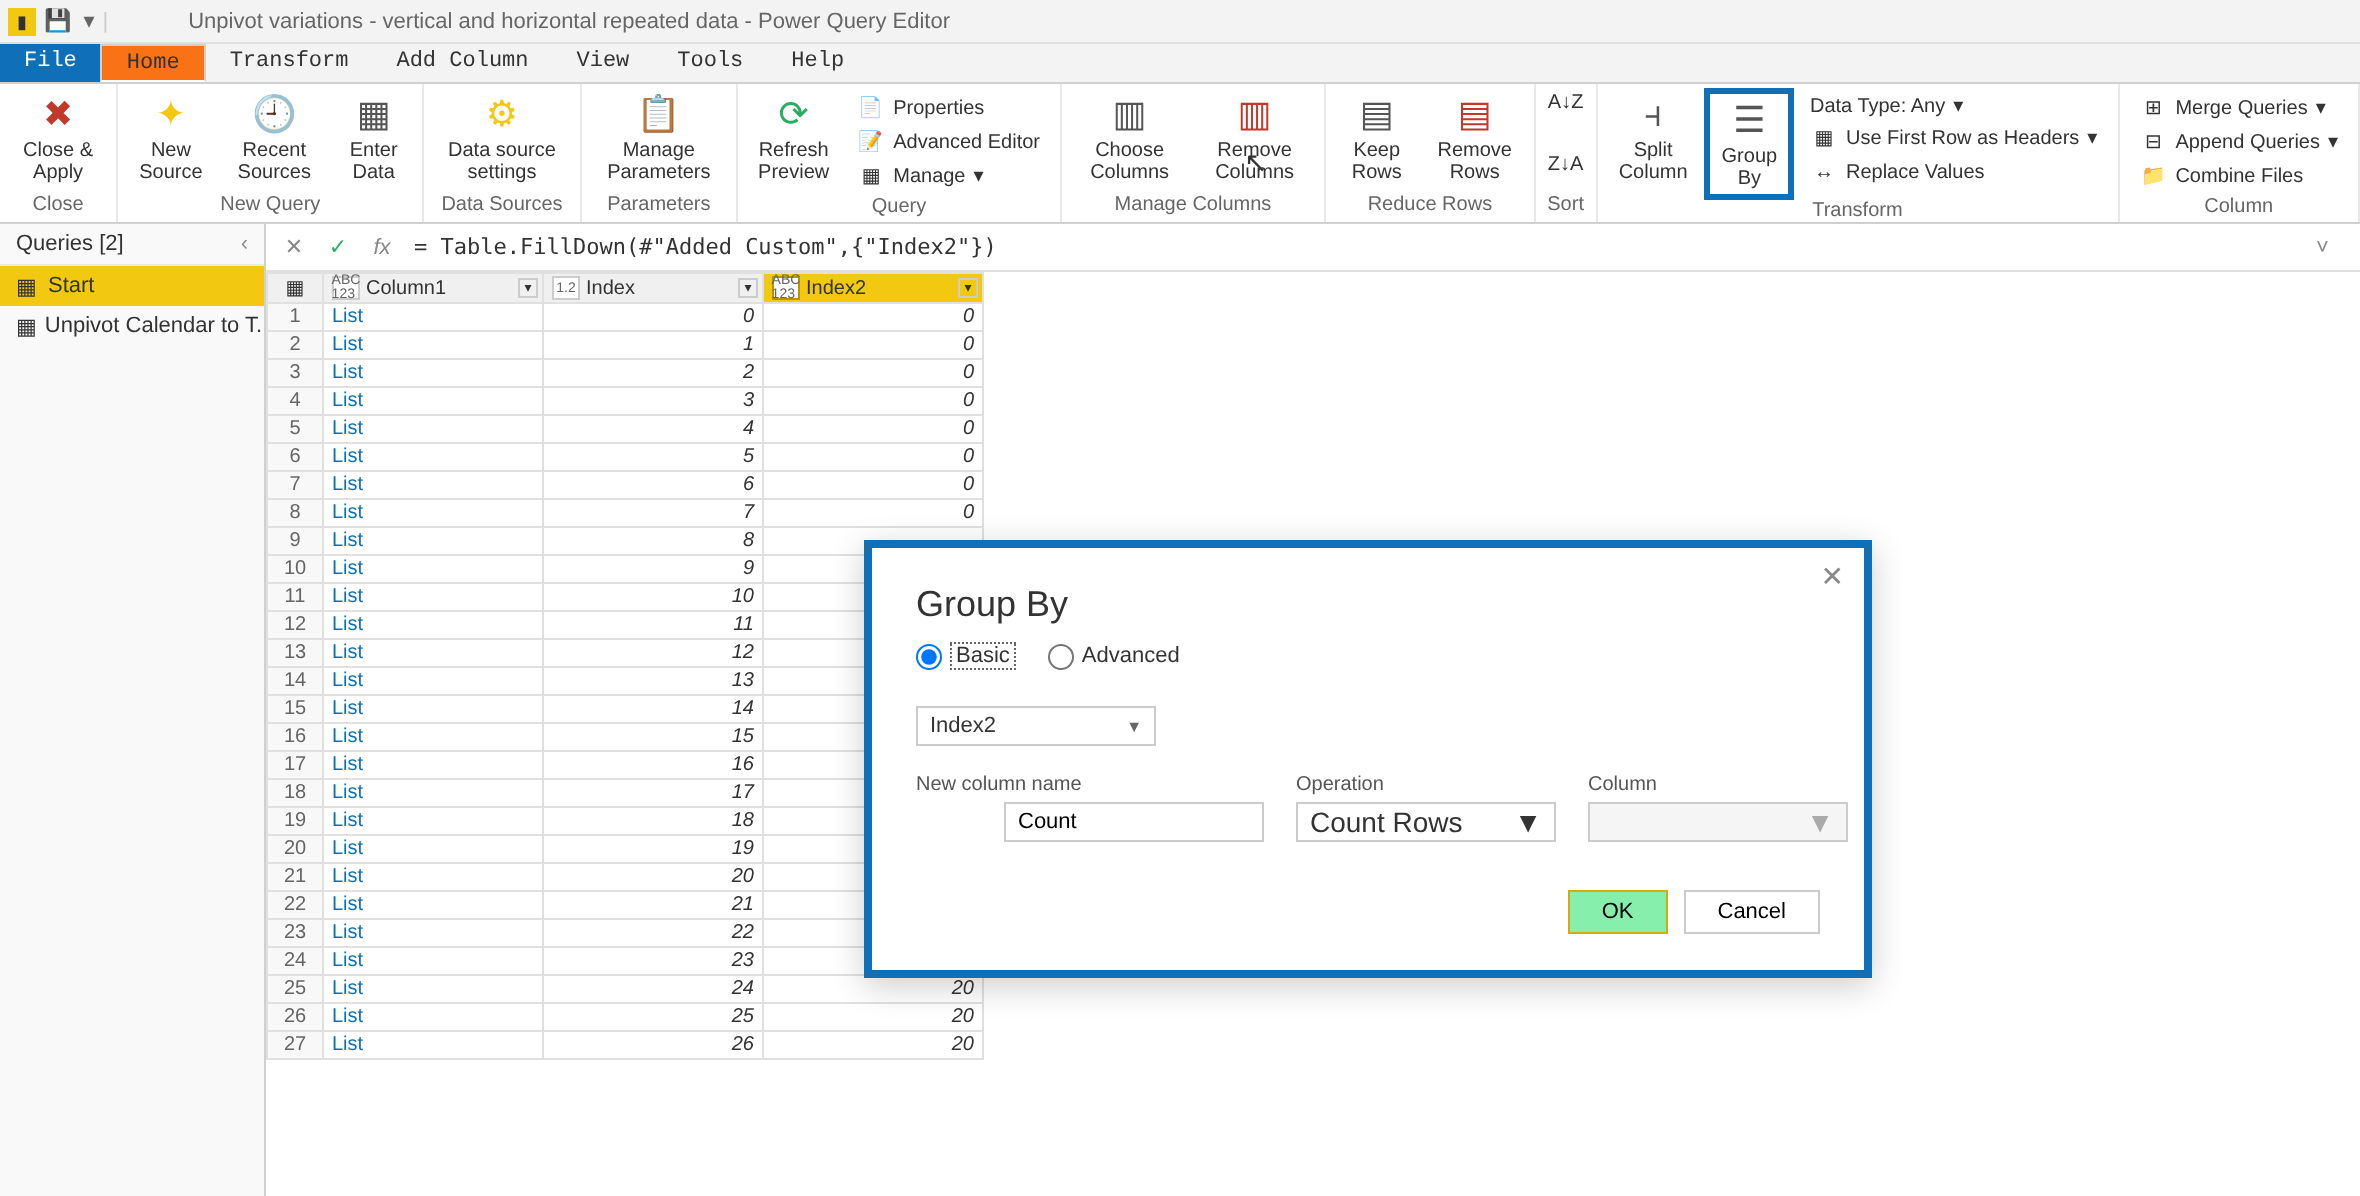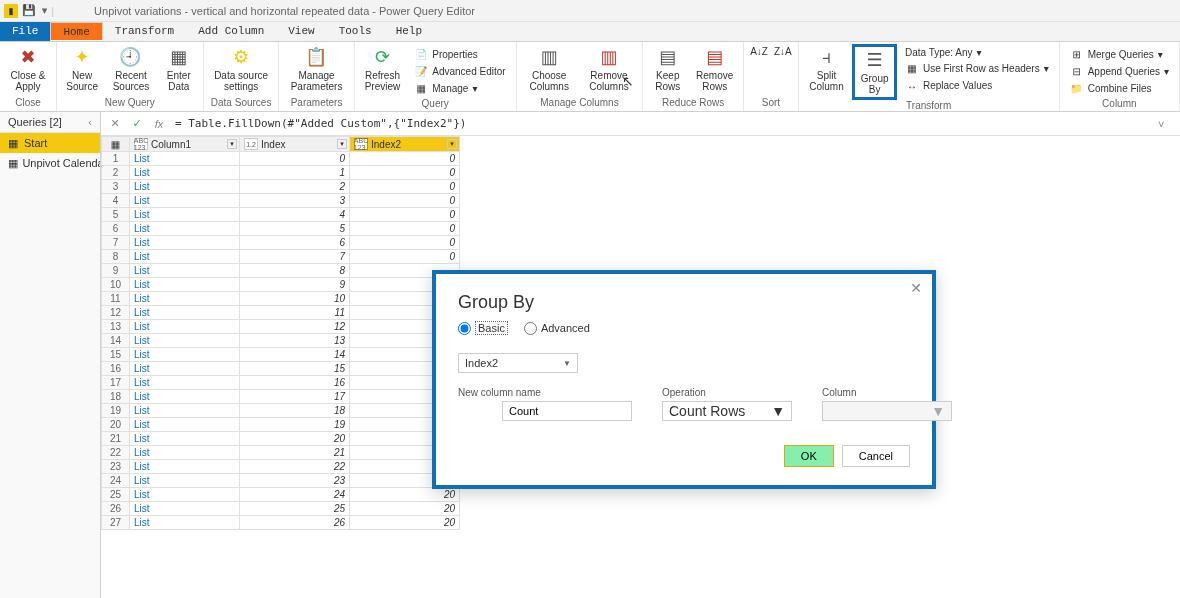--- a/index.html
+++ b/index.html
@@ -27,21 +27,21 @@
 .rbtn { display: flex; flex-direction: column; align-items: center; padding: 2px 6px; cursor: pointer; min-width: 40px; }
 .rbtn .icon { width: 22px; height: 22px; display: flex; align-items: center; justify-content: center; font-size: 18px; }
 .rbtn .txt { font-size: 10px; text-align: center; line-height: 11px; margin-top: 2px; color: #333; }
 .rbtn.highlighted { border: 3px solid #0f6fb8; }
 .rsmall { display: flex; flex-direction: column; gap: 1px; padding: 2px; }
 .rsmall .row { display: flex; align-items: center; gap: 4px; font-size: 10px; padding: 1px 4px; cursor: pointer; white-space: nowrap; }
 .rsmall .ricon { width: 14px; height: 14px; display: inline-flex; align-items: center; justify-content: center; }
 
 
 .content { display: flex; height: calc(100% - 112px); }
-.sidebar { width: 101px; border-right: 1px solid #d0d0d0; background: #f9f9f9; }
+.sidebar { width: 133px; border-right: 1px solid #d0d0d0; background: #f9f9f9; }
 .sidebar .header { padding: 4px 8px; font-size: 11px; color: #333; display: flex; justify-content: space-between; align-items: center; border-bottom: 1px solid #e8e8e8; }
 .sidebar .item { padding: 4px 8px; font-size: 11px; cursor: pointer; display: flex; align-items: center; gap: 4px; white-space: nowrap; overflow: hidden; text-overflow: ellipsis; }
 .sidebar .item.active { background: #f2c811; }
 .sidebar .item .qicon { width: 12px; height: 12px; display: inline-block; }
 
 .main { flex: 1; display: flex; flex-direction: column; }
 .formulabar { height: 24px; display: flex; align-items: center; border-bottom: 1px solid #e0e0e0; padding: 0 6px; gap: 6px; }
 .formulabar .fbtn { width: 16px; height: 16px; display: flex; align-items: center; justify-content: center; color: #888; cursor: pointer; font-size: 11px; }
 .formulabar .formula { flex: 1; font-family: Consolas, monospace; font-size: 11px; color: #333; padding: 2px; }
 .formulabar .expand { width: 16px; color: #888; cursor: pointer; }
@@ -69,21 +69,21 @@
 .modal { width: 504px; background: #fff; border: 4px solid #0f6fb8; box-shadow: 0 4px 16px rgba(0,0,0,0.2); padding: 18px 22px; position: relative; }
 .modal .close { position: absolute; top: 6px; right: 10px; font-size: 14px; color: #888; cursor: pointer; }
 .modal h2 { font-size: 18px; font-weight: 300; color: #333; margin-bottom: 8px; }
 .modal .desc { font-size: 11px; color: #444; margin-bottom: 14px; }
 .modal .radios { display: flex; gap: 16px; margin-bottom: 18px; font-size: 11px; }
 .modal .radios label { display: flex; align-items: center; gap: 4px; cursor: pointer; }
 .modal .radios input { margin: 0; }
 .modal .combo, .modal .tinput { border: 1px solid #ccc; padding: 3px 6px; font-size: 11px; background: #fff; position: relative; }
 .modal .combo { width: 120px; display: flex; justify-content: space-between; align-items: center; cursor: pointer; margin-bottom: 14px; }
 .modal .combo .arrow { font-size: 8px; color: #666; }
-.modal .row3 { display: flex; gap: 30px; margin-bottom: 24px; }
+.modal .row3 { display: flex; gap: 16px; margin-bottom: 24px; }
 .modal .field label { display: block; font-size: 10px; color: #555; margin-bottom: 3px; }
 .modal .field .tinput { width: 130px; height: 20px; margin-left: 44px; }
 .modal .field .combo2 { width: 130px; height: 20px; border: 1px solid #ccc; padding: 2px 6px; display: flex; justify-content: space-between; align-items: center; font-size: 14px; }
 .modal .field.disabled .combo2 { background: #f5f5f5; color: #aaa; }
 .modal .buttons { display: flex; justify-content: flex-end; gap: 8px; }
 .modal .buttons button { padding: 4px 16px; font-size: 11px; border: 1px solid #ccc; background: #fff; cursor: pointer; }
 .modal .buttons button.primary { background: #86efac; border-color: #d4ad0a; }
 
 .cursor { position: absolute; top: 73px; left: 622px; pointer-events: none; font-size: 14px; }
 </style>
@@ -213,21 +213,21 @@
       <div class="rbtn">
         <div class="icon" style="color:#c0392b;">▤</div>
         <div class="txt">Remove
 Rows</div>
       </div>
     </div>
     <div class="label">Reduce Rows</div>
   </div>
 
   <div class="rgroup">
-    <div class="items" style="flex-direction:row;gap:2px;">
+    <div class="items" style="flex-direction:column;gap:16px;">
       <div style="font-size:10px;cursor:pointer;padding:2px;">A↓Z</div>
       <div style="font-size:10px;cursor:pointer;padding:2px;">Z↓A</div>
     </div>
     <div class="label">Sort</div>
   </div>
 
   <div class="rgroup">
     <div class="items">
       <div class="rbtn">
         <div class="icon" style="color:#555;">⫞</div>

